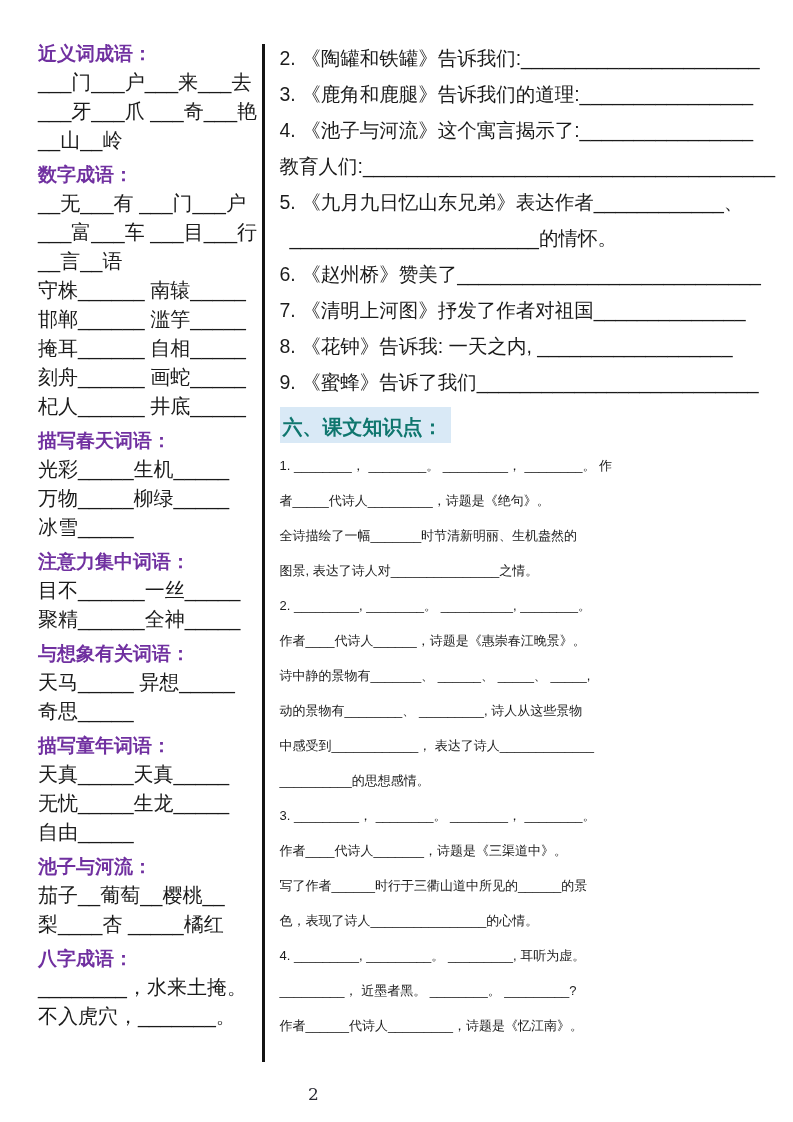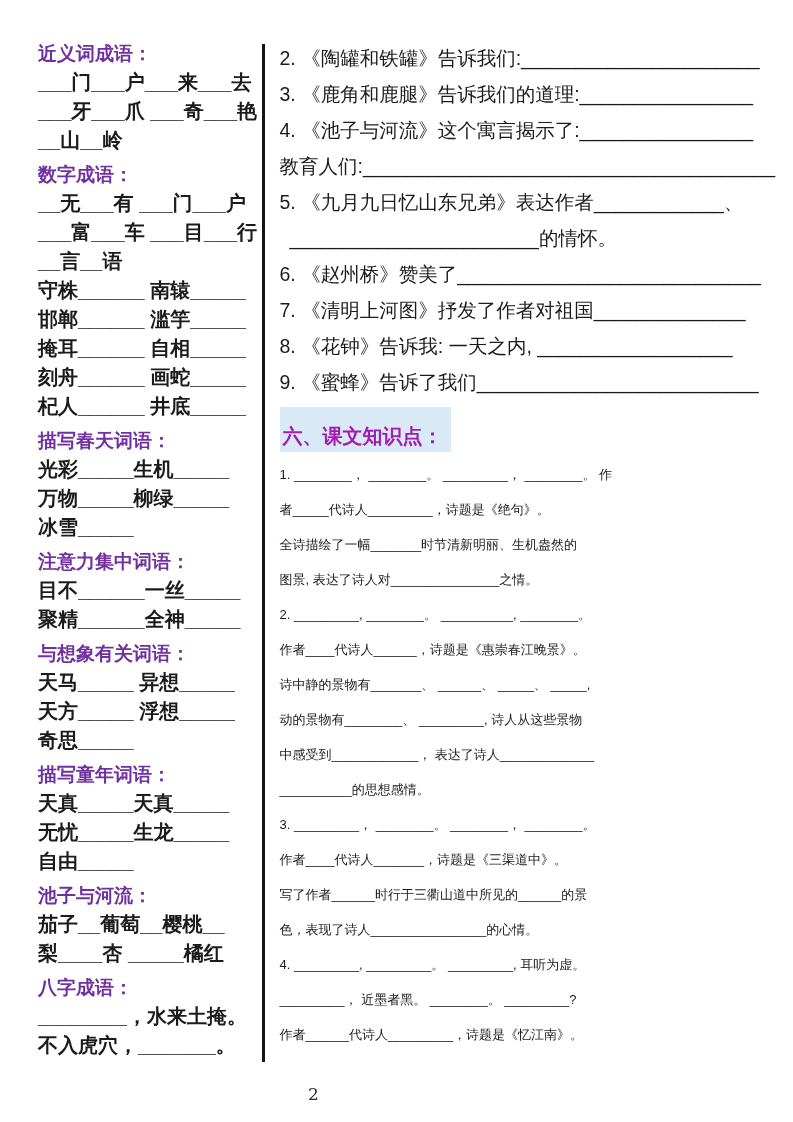--- a/index.html
+++ b/index.html
@@ -37,21 +37,21 @@
     font-size: 19px;
     line-height: 23px;
     margin: 8px 0 3px 0;
     white-space: nowrap;
   }
   .col-left .sec-block:first-child .sec-header {
     margin-top: 2px;
   }
   .left-line {
     font-size: 20px;
-    font-weight: 700;
+    font-weight: 400;
     line-height: 29px;
     white-space: nowrap;
     letter-spacing: 0;
   }
   
   .divider {
     width: 2.5px;
     flex: none;
     background: #141414;
     margin: 4px 0 0 0;
@@ -70,25 +70,25 @@
   }
   .right-line.indent {
     padding-left: 10px;
   }
   .blue-header-row {
     margin: 7px 0 5px 0;
   }
   .blue-header {
     display: inline-block;
     background: #d9e9f6;
-    color: #a21caf;
+    color: #0f766e;
     font-weight: bold;
     font-size: 20px;
     line-height: 26px;
-    padding: 16px 8px 3px 3px;
+    padding: 7px 8px 3px 3px;
     white-space: nowrap;
   }
   .k-line {
     font-size: 13px;
     line-height: 35px;
     white-space: nowrap;
   }
   
   .page-number {
     position: absolute;
@@ -133,21 +133,20 @@
           <div class="left-line">冰雪_____</div>
         </div>
         <div class="sec-block">
           <div class="sec-header">注意力集中词语：</div>
           <div class="left-line">目不______一丝_____</div>
           <div class="left-line">聚精______全神_____</div>
         </div>
         <div class="sec-block">
           <div class="sec-header">与想象有关词语：</div>
           <div class="left-line">天马_____ 异想_____</div>
-          <div class="left-line">天方_____ 浮想_____</div>
           <div class="left-line">奇思_____</div>
         </div>
         <div class="sec-block">
           <div class="sec-header">描写童年词语：</div>
           <div class="left-line">天真_____天真_____</div>
           <div class="left-line">无忧_____生龙_____</div>
           <div class="left-line">自由_____</div>
         </div>
         <div class="sec-block">
           <div class="sec-header">池子与河流：</div>

